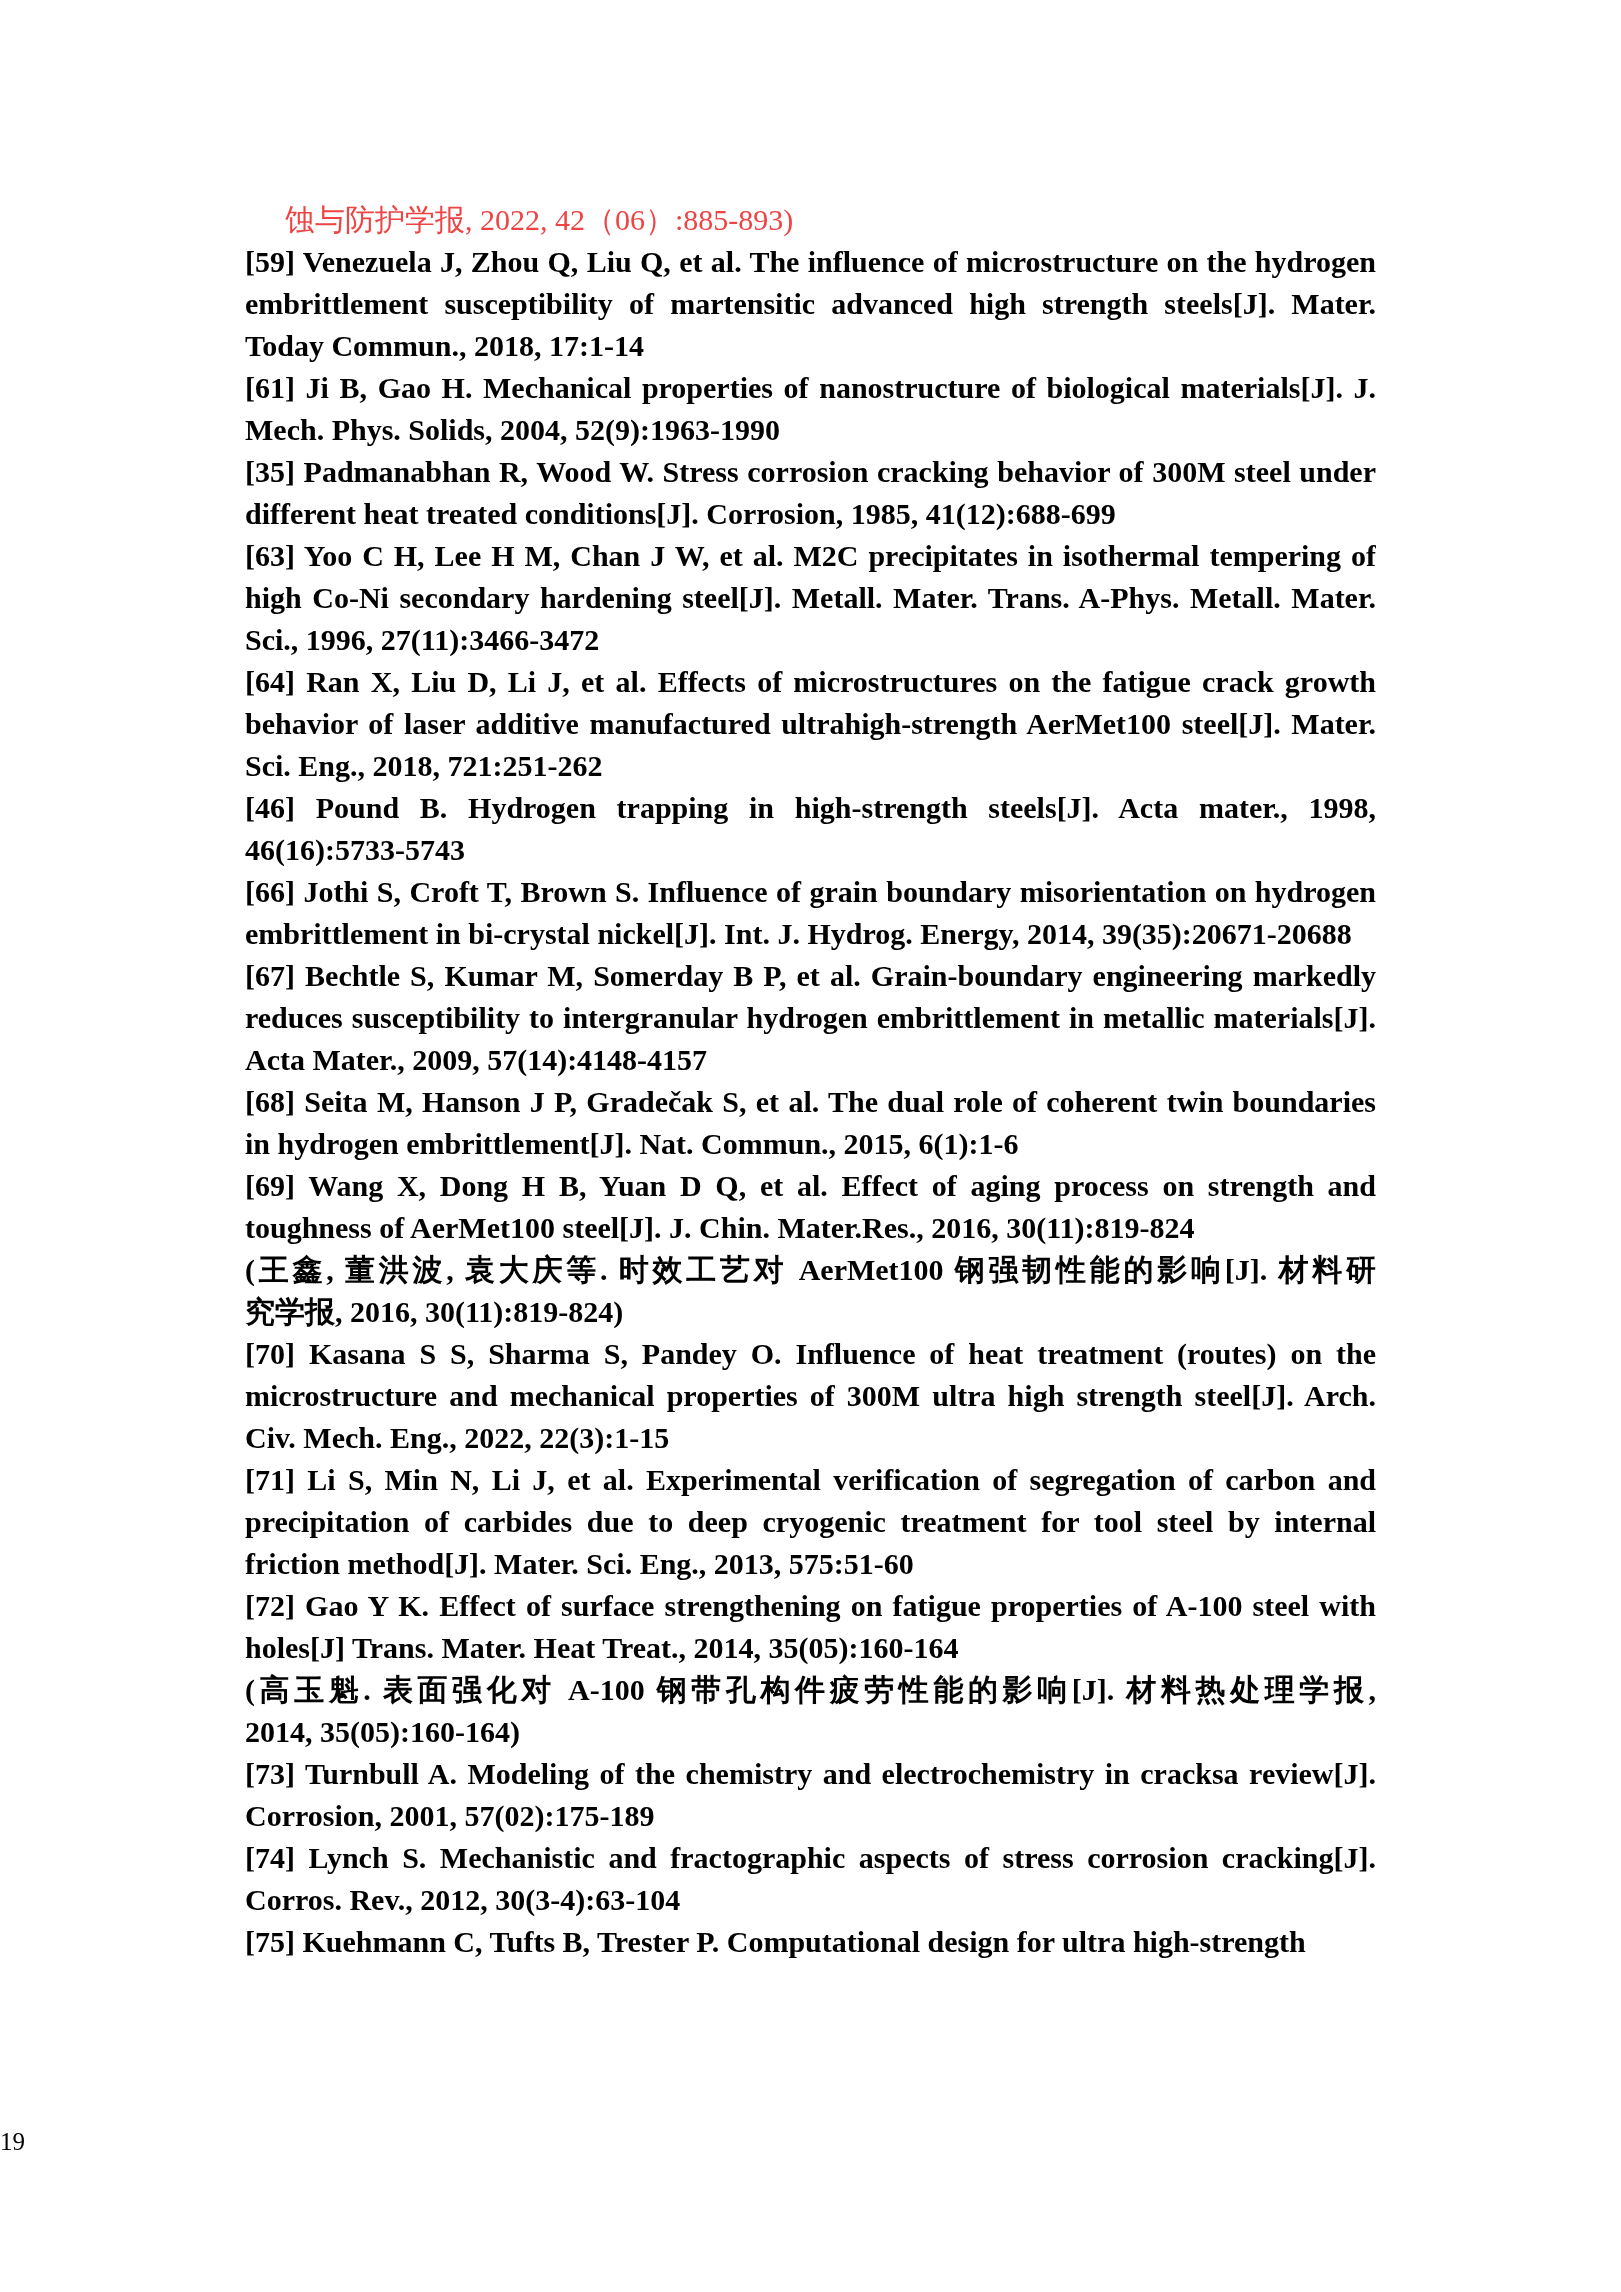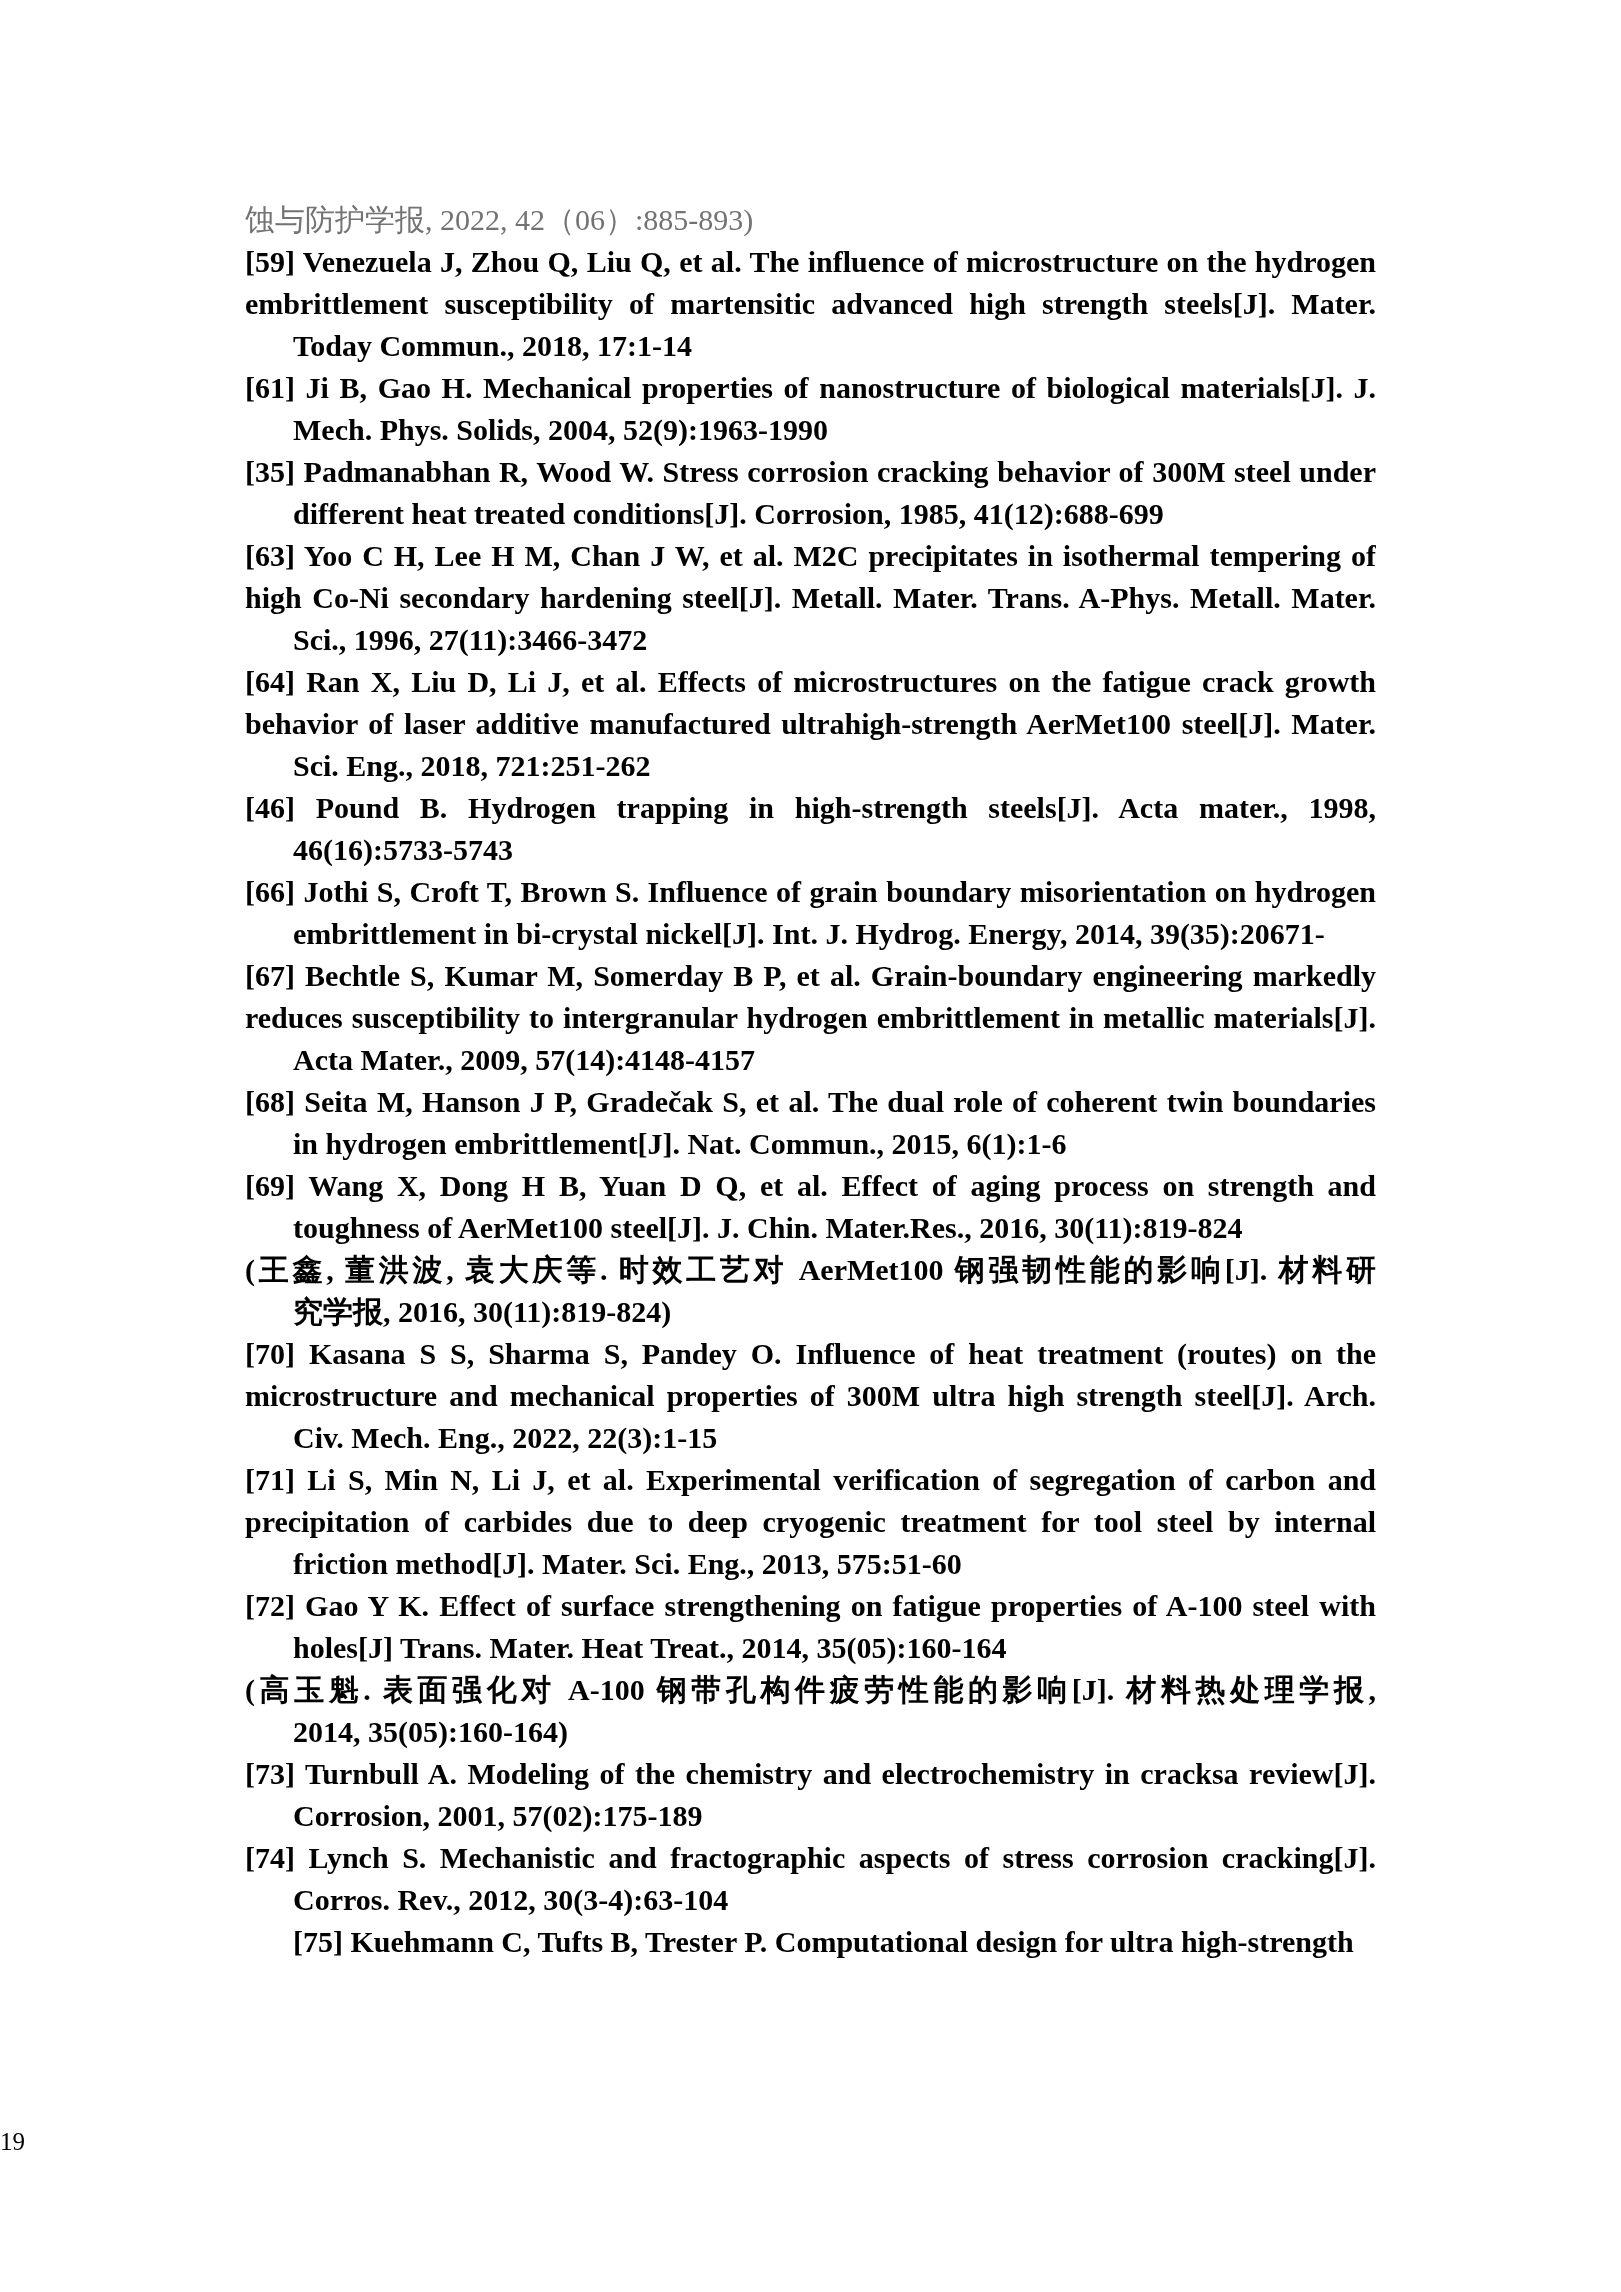--- a/index.html
+++ b/index.html
@@ -23,21 +23,20 @@
     line-height: 42px;
     height: 42px;
     overflow: hidden;
     text-align: justify;
     text-align-last: justify;
     font-weight: bold;
   }
   .line.last {
     text-align: left;
     text-align-last: left;
-    margin-left: 48px;
   }
   .header-line {
     line-height: 42px;
     height: 42px;
     overflow: hidden;
     text-align: left;
   }
   .page-number {
     position: absolute;
     top: 2125px;
@@ -45,21 +44,21 @@
     width: 100%;
     text-align: left;
     font-size: 25px;
     line-height: 33px;
   }
 </style>
 </head>
 <body>
 
 <div class="content">
-  <div class="header-line" style="color: #737373;">蚀与防护学报, 2022, 42（06）:885-893)</div>
+  <div class="header-line" style="color: #ef4444; margin-left: 40px;">蚀与防护学报, 2022, 42（06）:885-893)</div>
   <div>
       <div>
         <div class="line">[59] Venezuela J, Zhou Q, Liu Q, et al. The influence of microstructure on the hydrogen</div>
         <div class="line">embrittlement susceptibility of martensitic advanced high strength steels[J]. Mater.</div>
         <div class="line last">Today Commun., 2018, 17:1-14</div>
       </div>
       <div>
         <div class="line">[61] Ji B, Gao H. Mechanical properties of nanostructure of biological materials[J]. J.</div>
         <div class="line last">Mech. Phys. Solids, 2004, 52(9):1963-1990</div>
       </div>

